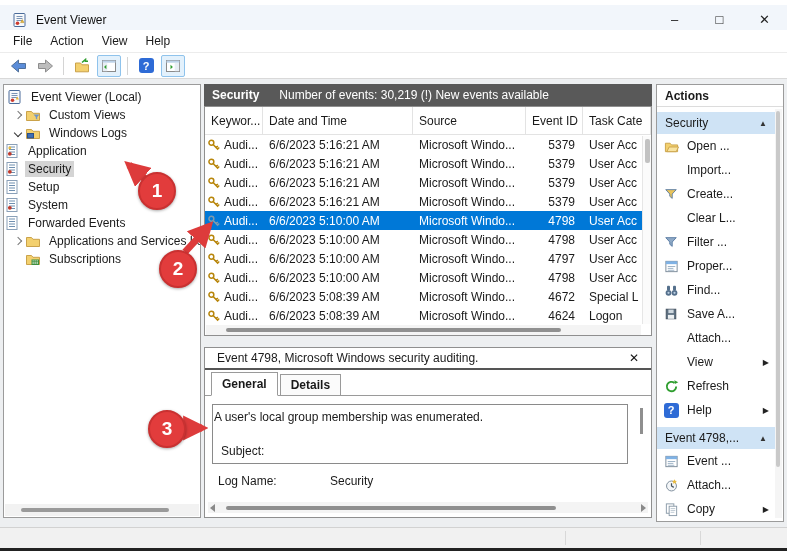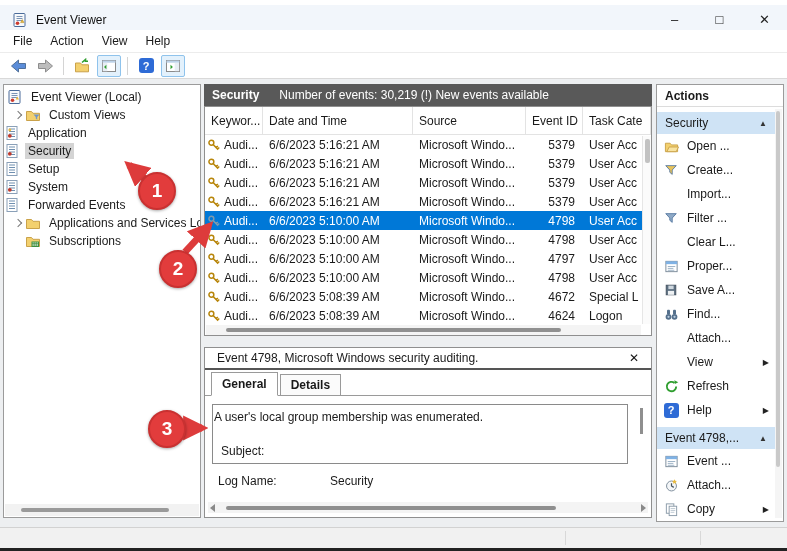--- a/index.html
+++ b/index.html
@@ -186,20 +186,30 @@
       <div class="t-row t-l1">
         <span class="chevbox">
             <span class="chev right"></span>
           </span>
         <svg class="ic" width="16" height="16" viewBox="0 0 16 16">
             <path d="M1.5 4.5h5l1.5 1.8h6.5v7.2h-13Z" fill="#f3d06e" stroke="#caa24a"></path>
             <path d="M8.5 7.5h6l-2.3 2.6v2.7l-1.4-1.2v-1.5Z" fill="#6f95c9"></path>
           </svg>
         <span class="t-label">Custom Views</span>
       </div>
+      <div class="t-row t-l1">
+        <span class="chevbox">
+            <span class="chev down"></span>
+          </span>
+        <svg class="ic" width="16" height="16" viewBox="0 0 16 16">
+            <path d="M1.5 4.5h5l1.5 1.8h6.5v7.2h-13Z" fill="#f3d06e" stroke="#caa24a"></path>
+            <rect x="2.5" y="8.5" width="6" height="4.5" fill="#3f6fb5" stroke="#2c4f86"></rect>
+          </svg>
+        <span class="t-label">Windows Logs</span>
+      </div>
       <div class="t-row t-l2">
         <svg class="ic" width="16" height="16" viewBox="0 0 16 16">
             <rect x="3" y="1.5" width="10" height="13" fill="#fff" stroke="#8aa0b8"></rect>
             <path d="M5 4h6M5 6.5h6M5 9h6M5 11.5h6" stroke="#6f8fb0"></path>
             <circle cx="5.8" cy="10.8" r="1.9" fill="#c0392b"></circle>
             <circle cx="5.8" cy="5" r="1.4" fill="#e8b93c"></circle>
           </svg>
         <span class="t-label">Application</span>
       </div>
       <div class="t-row t-l2">
@@ -447,75 +457,75 @@
       <div class="a-item">
         <span class="a-ic">
             <svg width="15" height="15" viewBox="0 0 16 16">
               <path d="M1.5 4.5h5l1.5 1.8h6.5v7.2h-13Z" fill="#f3d06e" stroke="#caa24a"></path>
               <path d="M3 13.5 L5.5 8.5 L15.5 8.5 L13 13.5 Z" fill="#f8e3a0" stroke="#caa24a"></path>
             </svg>
           </span>
         <span class="a-label">Open ...</span>
       </div>
       <div class="a-item">
+        <span class="a-ic"></span>
+        <span class="a-label">Import...</span>
+      </div>
+      <div class="a-item">
         <span class="a-ic">
             <svg width="14" height="14" viewBox="0 0 16 16">
               <path d="M2 3h12l-4.6 5v5l-2.8-2.4V8Z" fill="#e8c35a" stroke="#5577a0"></path>
             </svg>
           </span>
         <span class="a-label">Create...</span>
       </div>
       <div class="a-item">
         <span class="a-ic"></span>
-        <span class="a-label">Import...</span>
+        <span class="a-label">Clear L...</span>
       </div>
       <div class="a-item">
         <span class="a-ic">
             <svg width="14" height="14" viewBox="0 0 16 16">
               <path d="M2 3h12l-4.6 5v5l-2.8-2.4V8Z" fill="#8ea9c6" stroke="#5577a0"></path>
             </svg>
           </span>
         <span class="a-label">Filter ...</span>
-      </div>
-      <div class="a-item">
-        <span class="a-ic"></span>
-        <span class="a-label">Clear L...</span>
       </div>
       <div class="a-item">
         <span class="a-ic">
             <svg width="15" height="15" viewBox="0 0 16 16">
               <rect x="2" y="2.5" width="12" height="11" fill="#fff" stroke="#7a8a99"></rect>
               <rect x="2" y="2.5" width="12" height="3" fill="#7fb2e5"></rect>
               <path d="M4 8h8M4 10h6M4 12h7" stroke="#9ab0c4"></path>
             </svg>
           </span>
         <span class="a-label">Proper...</span>
-      </div>
-      <div class="a-item">
-        <span class="a-ic">
-            <svg width="14" height="14" viewBox="0 0 16 16">
-              <rect x="2.5" y="2.5" width="11" height="11" fill="#5d6f81" stroke="#44525f"></rect>
-              <rect x="5" y="3" width="6" height="4" fill="#cfd8df"></rect>
-              <rect x="4.5" y="9" width="7" height="4.5" fill="#eef1f3"></rect>
-            </svg>
-          </span>
-        <span class="a-label">Save A...</span>
       </div>
       <div class="a-item">
         <span class="a-ic">
             <svg width="15" height="15" viewBox="0 0 16 16">
               <rect x="3.2" y="3" width="3.2" height="5" rx="1" fill="#55708c"></rect>
               <rect x="9.6" y="3" width="3.2" height="5" rx="1" fill="#55708c"></rect>
               <circle cx="4.8" cy="10.5" r="3.1" fill="#55708c"></circle>
               <circle cx="11.2" cy="10.5" r="3.1" fill="#55708c"></circle>
               <circle cx="4.8" cy="10.5" r="1.2" fill="#b9cde0"></circle>
               <circle cx="11.2" cy="10.5" r="1.2" fill="#b9cde0"></circle>
             </svg>
           </span>
         <span class="a-label">Find...</span>
+      </div>
+      <div class="a-item">
+        <span class="a-ic">
+            <svg width="14" height="14" viewBox="0 0 16 16">
+              <rect x="2.5" y="2.5" width="11" height="11" fill="#5d6f81" stroke="#44525f"></rect>
+              <rect x="5" y="3" width="6" height="4" fill="#cfd8df"></rect>
+              <rect x="4.5" y="9" width="7" height="4.5" fill="#eef1f3"></rect>
+            </svg>
+          </span>
+        <span class="a-label">Save A...</span>
       </div>
       <div class="a-item">
         <span class="a-ic"></span>
         <span class="a-label">Attach...</span>
       </div>
       <div class="a-item">
         <span class="a-ic"></span>
         <span class="a-label">View</span>
         <span class="a-sub">▶</span>
       </div>

